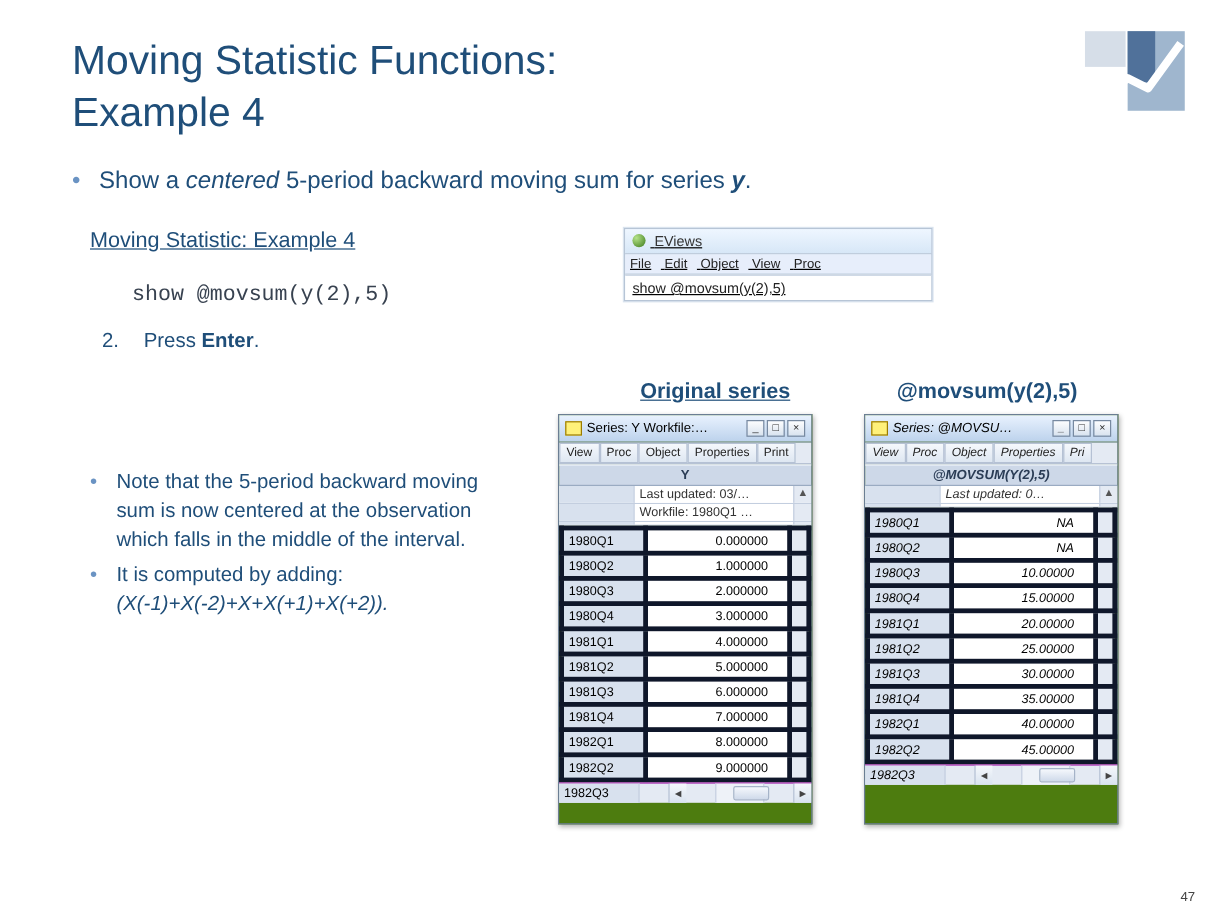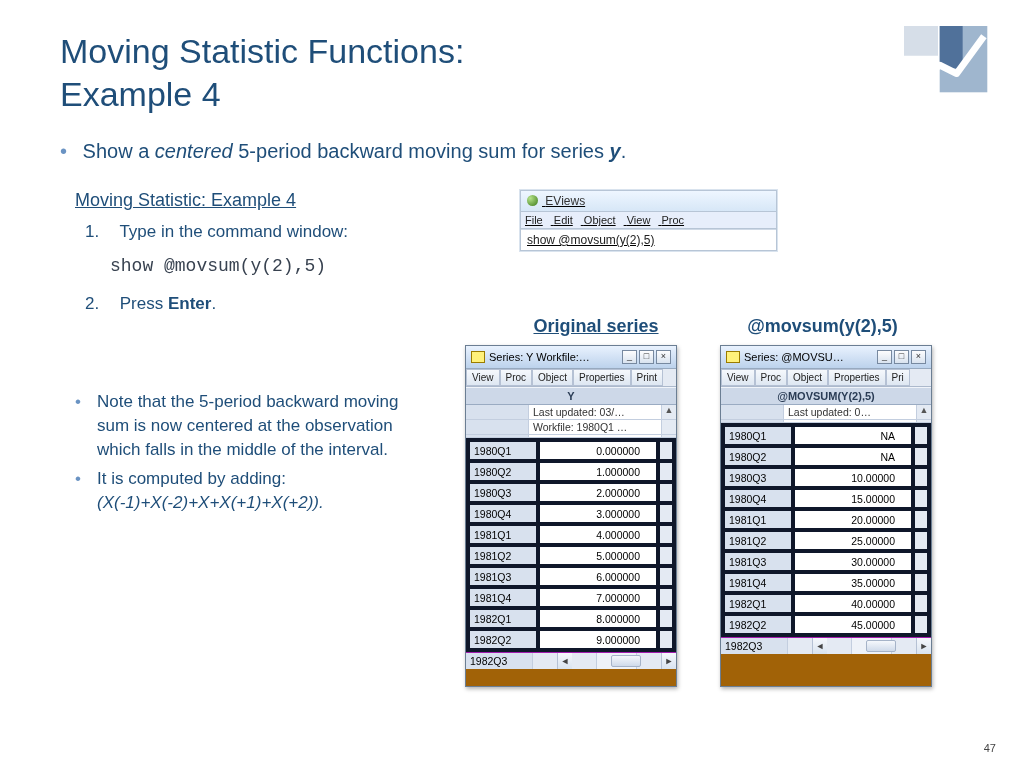--- a/index.html
+++ b/index.html
@@ -129,26 +129,26 @@
     border-radius:50%;
     background: radial-gradient(circle at 30% 30%, #b5e38a, #3c7a1a);
     margin-right:4px; position:relative; top:1px;
   }
 
   
   .series-win {
     position: absolute;
     width: 210px;
     border: 1px solid #6b7e93;
-    background: #a16207;
+    background: #4d7c0f;
     box-shadow: 1px 2px 4px rgba(0,0,0,0.3);
     font-size: 11px;
   }
   .series-win.a { top: 345px; left: 465px; height: 340px; }
-  .series-win.b { top: 345px; left: 720px; height: 340px; }
+  .series-win.b { top: 345px; left: 720px; height: 340px; font-style: italic; }
   .series-win .win-title {
     background: linear-gradient(#e9f2fe,#bcd2ec);
     padding: 3px 5px;
     font-size: 11px;
     color: #000;
     display: flex;
     align-items: center;
     border-bottom: 1px solid #97a9bf;
     height: 16px;
   }
@@ -278,24 +278,20 @@
   <span>Example 4</span>
 </div>
 
 <div class="bullet-main">
   <span>Show a </span><em>centered</em><span> 5-period backward moving sum for series </span><b><i>y</i></b><span>.</span>
 </div>
 
 <div class="subhead">Moving Statistic: Example 4</div>
 
 <div class="step-list">
-  <div class="step-row">
-    <span class="step-num">1.</span>
-    <span>Type in the command window:</span>
-  </div>
   <div class="code-line">show @movsum(y(2),5)</div>
   <div class="step-row">
     <span class="step-num">2.</span>
     <span>Press </span><b>Enter</b><span>.</span>
   </div>
 </div>
 
 <div class="notes">
   <div class="n-row">
     <div class="dot">•</div>

